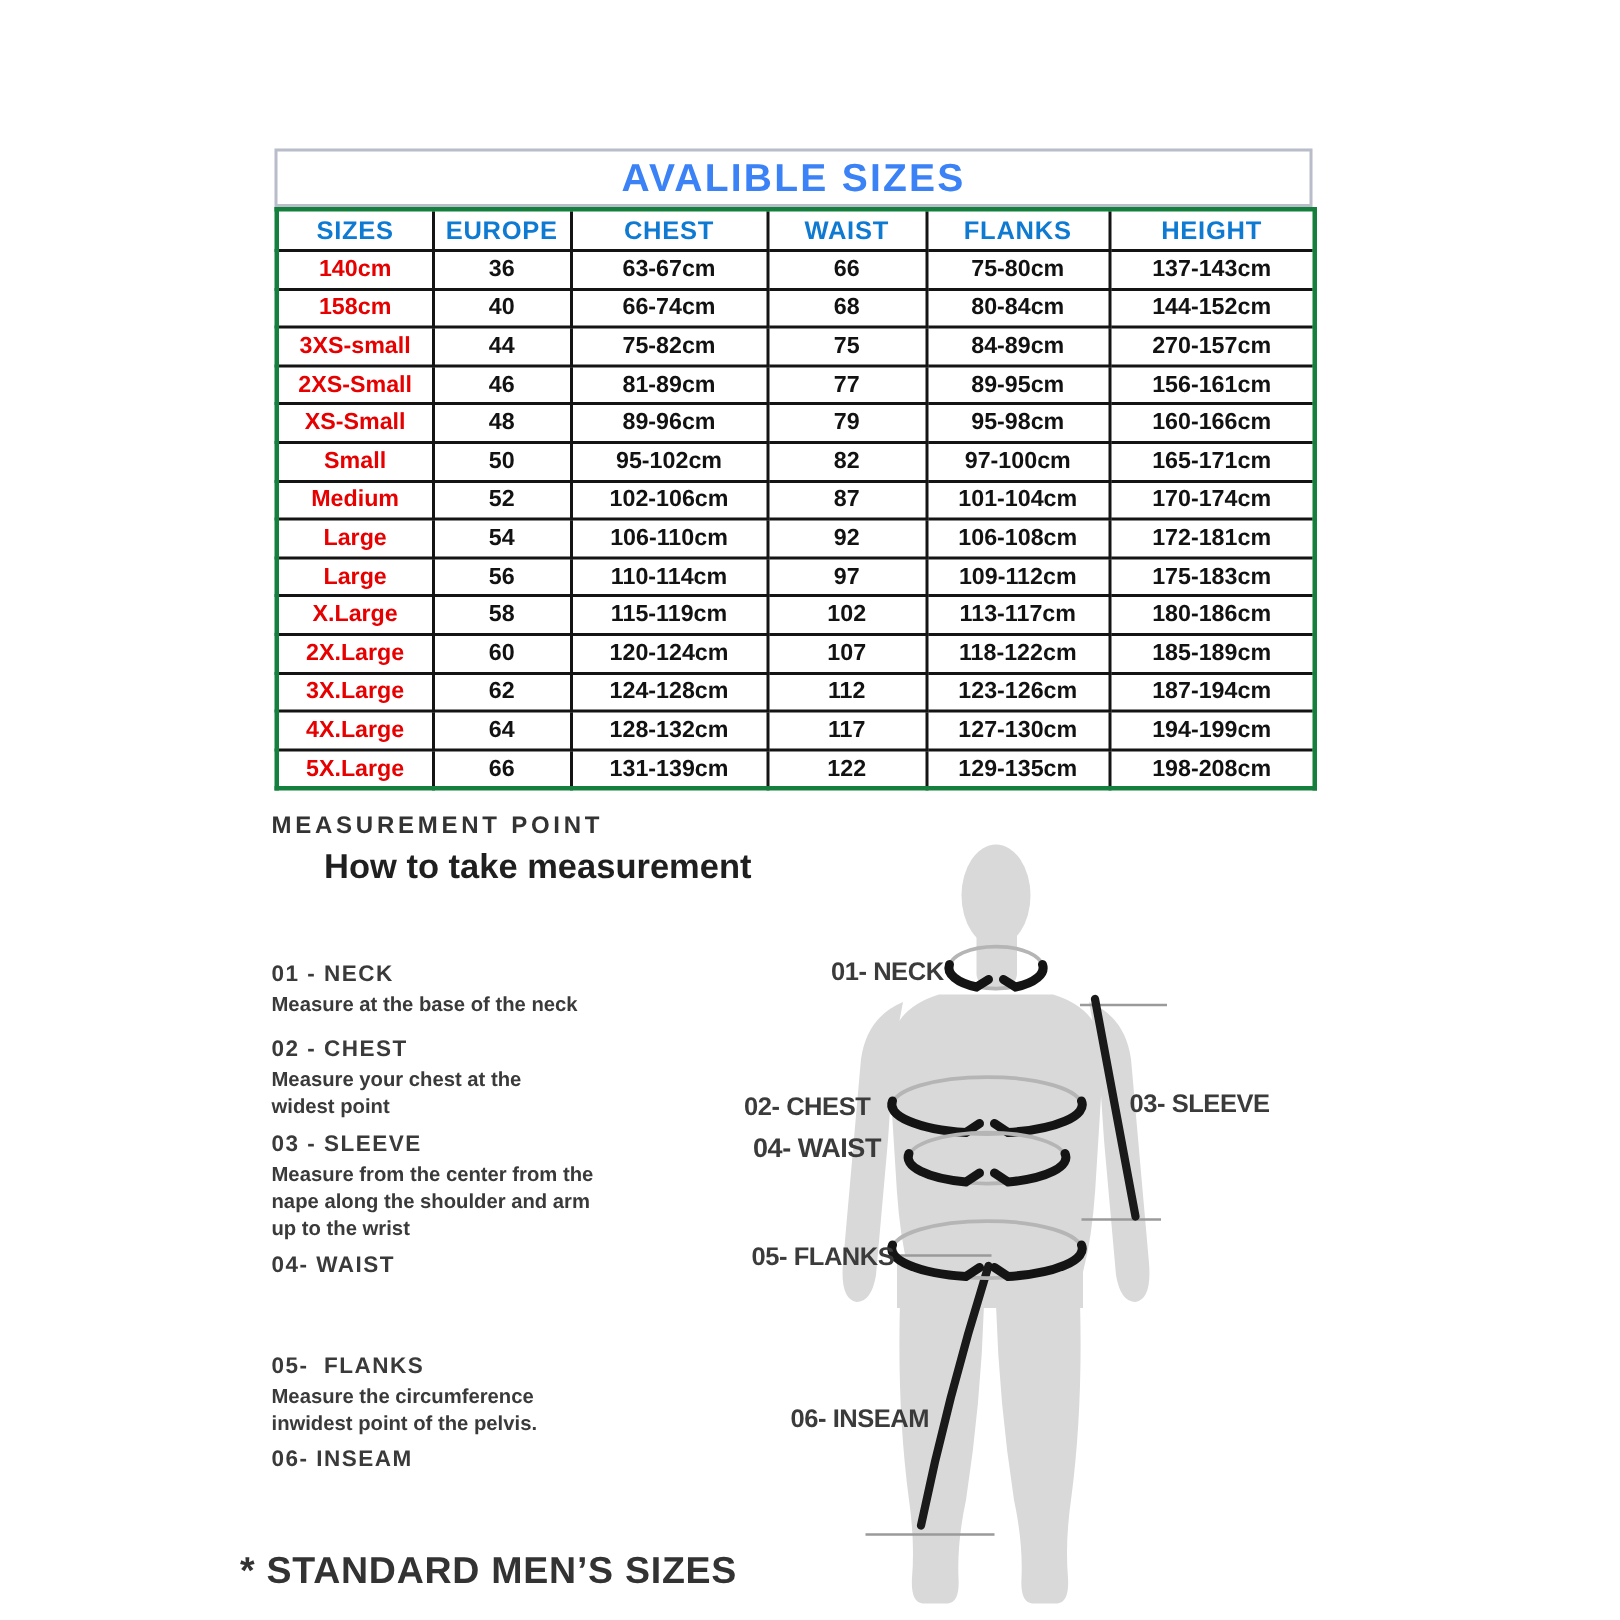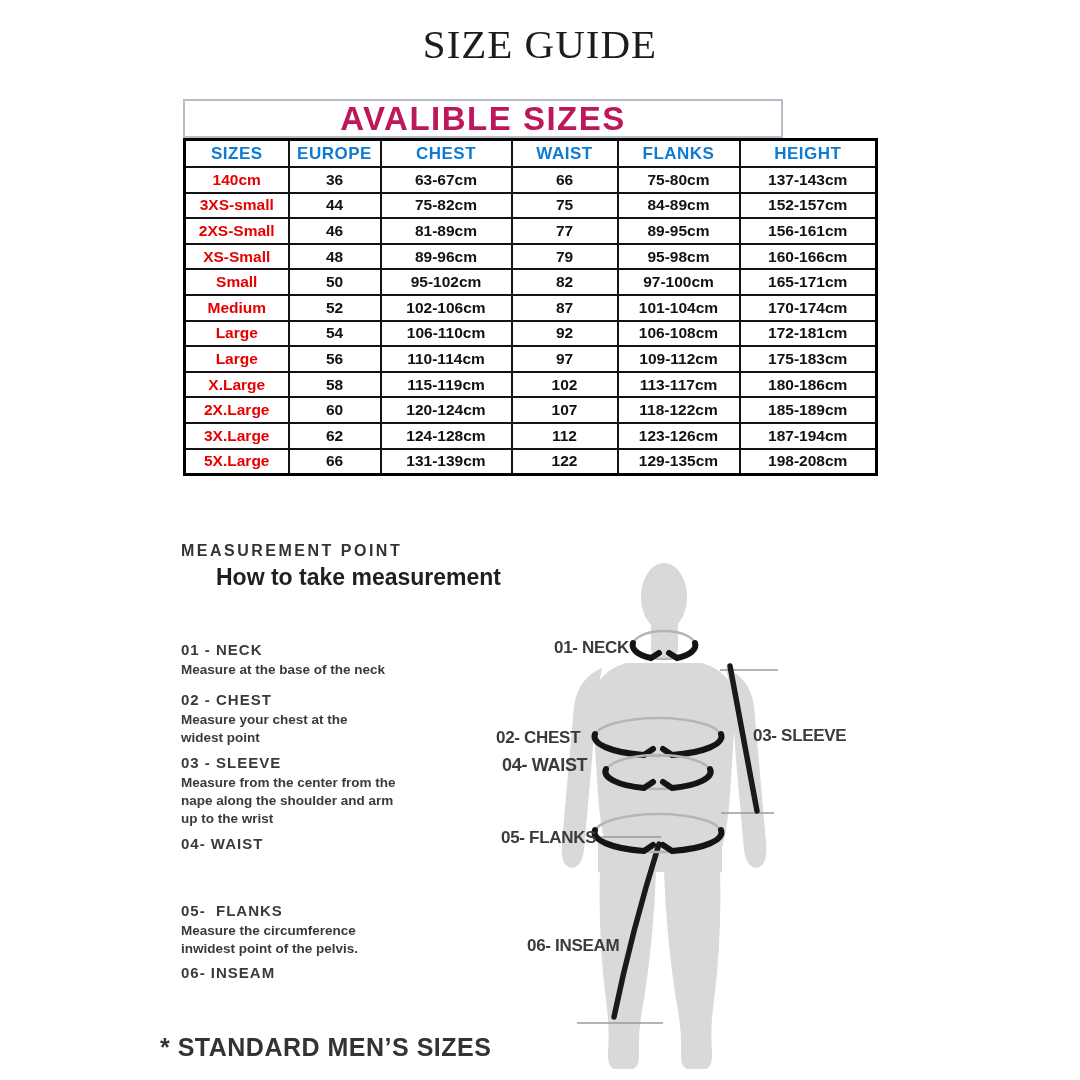--- a/index.html
+++ b/index.html
@@ -9,26 +9,26 @@
   }
   
   .page-title{
     position:absolute;left:0;top:20px;width:1080px;text-align:center;
     font-family:"Liberation Serif",serif;font-size:41px;font-weight:400;
     color:#1c1c1c;letter-spacing:1px;
   }
   
   .table-wrap{position:absolute;left:183px;top:99px;width:692px;}
   .table-title{
-    box-sizing:border-box;width:600px;height:39px;border:2px solid #b9bcc9;
+    box-sizing:border-box;width:692px;height:39px;border:2px solid #b9bcc9;
     display:flex;align-items:center;justify-content:center;
-    font-size:33px;font-weight:bold;color:#be185d;letter-spacing:1.5px;background:#fff;
+    font-size:26px;font-weight:bold;color:#3b82f6;letter-spacing:1.5px;background:#fff;
   }
   table.sizes{border-collapse:collapse;width:692px;table-layout:fixed;background:#fff;
-    border:3px solid #000000;}
+    border:3px solid #15803d;}
   table.sizes th,table.sizes td{
     border:2px solid #141414;text-align:center;vertical-align:middle;
     padding:0;height:23.6px;font-weight:bold;white-space:nowrap;
   }
   table.sizes th{font-size:17px;color:#0f7ad1;letter-spacing:.5px;height:25px;}
   table.sizes td{font-size:15.5px;color:#121212;}
   table.sizes td.size{color:#e60000;}
   
   .m-heading{position:absolute;left:181px;top:542px;font-size:16px;font-weight:bold;
     color:#333;letter-spacing:2.5px;}
@@ -42,21 +42,20 @@
   
   .footnote{position:absolute;left:160px;top:1033px;font-size:25px;font-weight:bold;
     color:#333;letter-spacing:.5px;}
   .figure-svg{position:absolute;left:460px;top:550px;}
 </style>
 </head>
 <body>
 
 <div id="canvas">
 
-  <div class="page-title">SIZE GUIDE</div>
 
   <div class="table-wrap">
     <div class="table-title">AVALIBLE SIZES</div>
     <table class="sizes">
       <colgroup>
         <col style="width:104px">
           <col style="width:92px">
           <col style="width:131px">
         <col style="width:106px">
           <col style="width:122px">
@@ -75,28 +74,36 @@
       <tbody id="size-rows">
   <tr>
     <td class="size">140cm</td>
     <td>36</td>
     <td>63-67cm</td>
     <td>66</td>
     <td>75-80cm</td>
     <td>137-143cm</td>
   </tr>
 
+  <tr>
+    <td class="size">158cm</td>
+    <td>40</td>
+    <td>66-74cm</td>
+    <td>68</td>
+    <td>80-84cm</td>
+    <td>144-152cm</td>
+  </tr>
 
   <tr>
     <td class="size">3XS-small</td>
     <td>44</td>
     <td>75-82cm</td>
     <td>75</td>
     <td>84-89cm</td>
-    <td>152-157cm</td>
+    <td>270-157cm</td>
   </tr>
 
   <tr>
     <td class="size">2XS-Small</td>
     <td>46</td>
     <td>81-89cm</td>
     <td>77</td>
     <td>89-95cm</td>
     <td>156-161cm</td>
   </tr>
@@ -166,20 +173,28 @@
 
   <tr>
     <td class="size">3X.Large</td>
     <td>62</td>
     <td>124-128cm</td>
     <td>112</td>
     <td>123-126cm</td>
     <td>187-194cm</td>
   </tr>
 
+  <tr>
+    <td class="size">4X.Large</td>
+    <td>64</td>
+    <td>128-132cm</td>
+    <td>117</td>
+    <td>127-130cm</td>
+    <td>194-199cm</td>
+  </tr>
 
   <tr>
     <td class="size">5X.Large</td>
     <td>66</td>
     <td>131-139cm</td>
     <td>122</td>
     <td>129-135cm</td>
     <td>198-208cm</td>
   </tr>
 </tbody>

